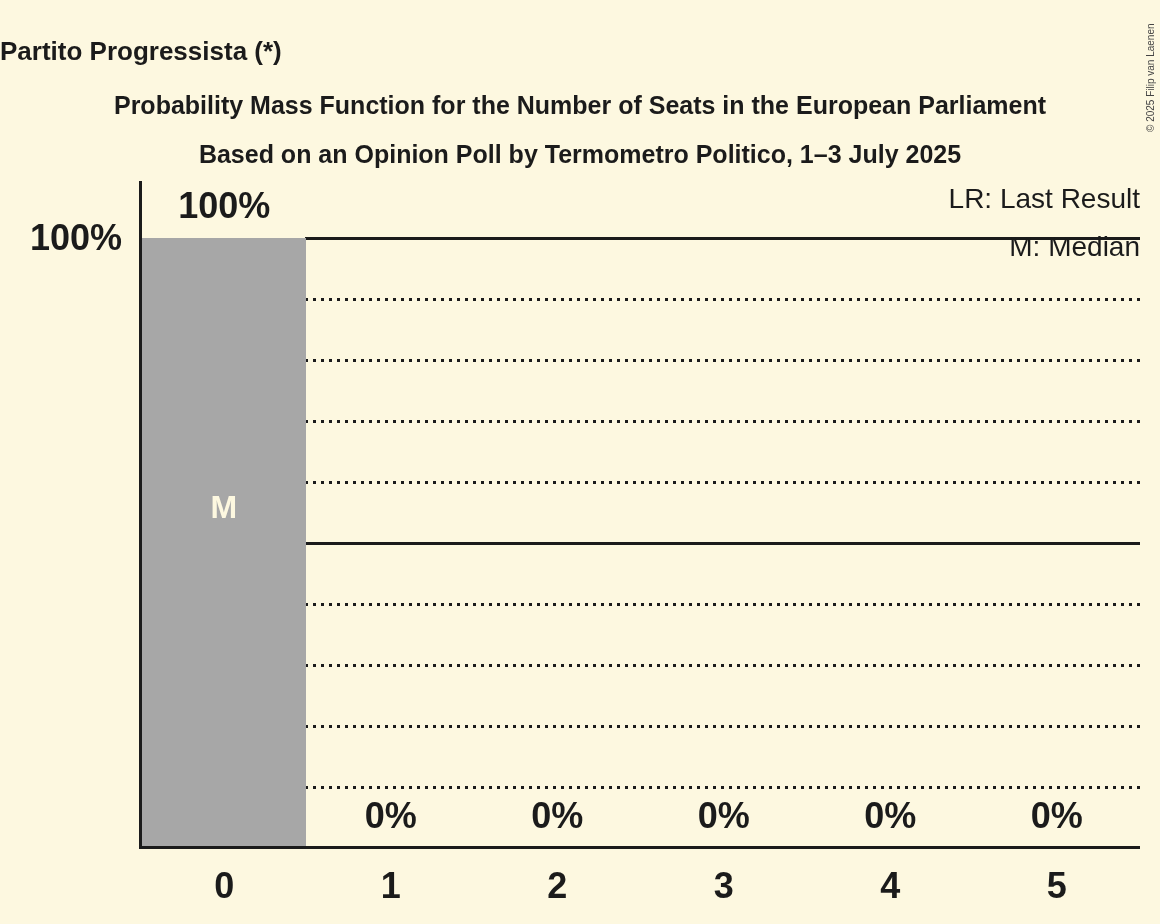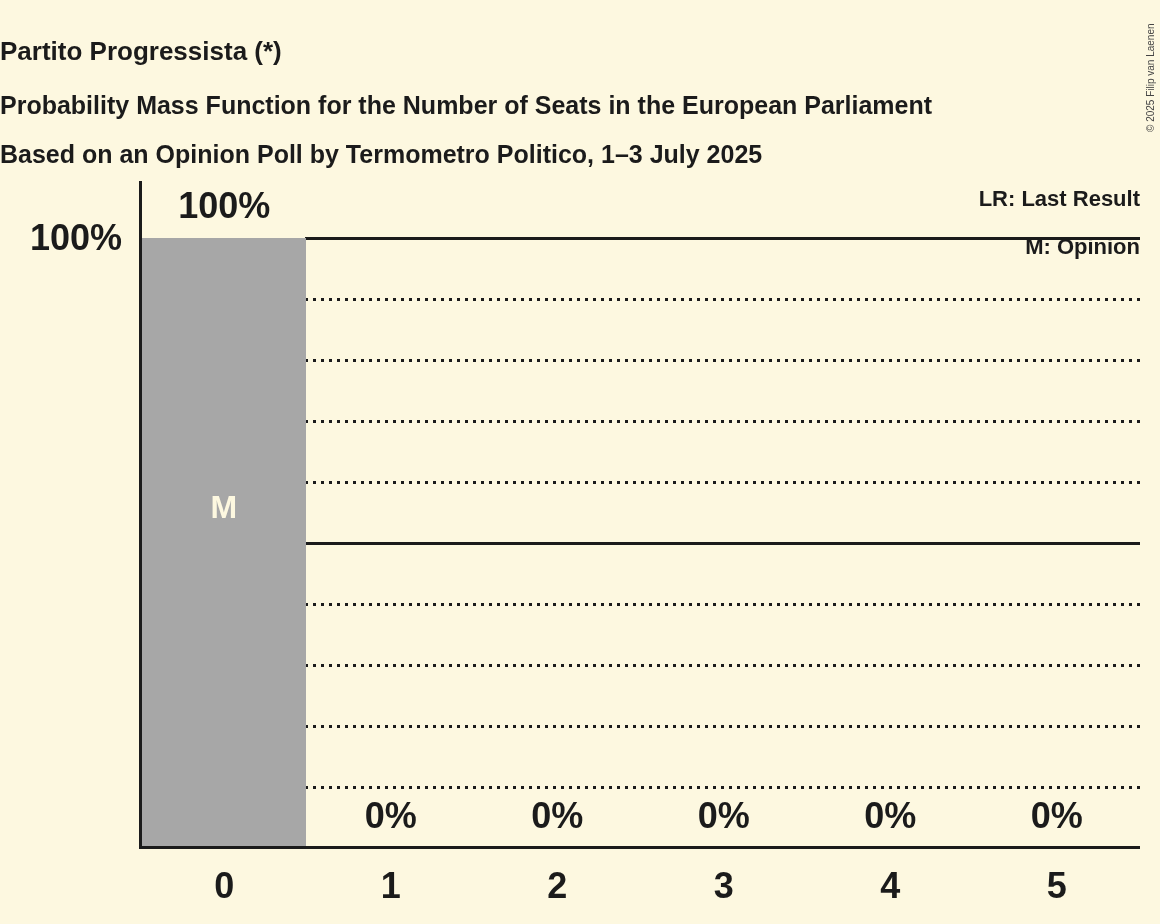--- a/index.html
+++ b/index.html
@@ -23,32 +23,33 @@
     left: 0; right: 0;
     top: 26px;
     text-align: left;
     font-size: 26px;
     font-weight: bold;
     line-height: 50px;
   }
   .subtitle {
     position: absolute;
     left: 0; right: 0;
+    text-align: center;
     font-size: 25px;
     font-weight: bold;
     line-height: 30px;
   }
   .subtitle.s1 { top: 90px; }
   .subtitle.s2 { top: 139px; }
   .legend-item {
     position: absolute;
     right: 20px;
     text-align: right;
-    font-size: 22px;
-    font-weight: bold;
+    font-size: 28px;
+    font-weight: normal;
     line-height: 32px;
     z-index: 6;
   }
   .legend-item.lr { top: 183px; }
   .legend-item.m  { top: 231px; }
   .copyright {
     position: absolute;
     left: 1145px;
     top: 132px;
     transform: rotate(-90deg);
@@ -146,21 +147,21 @@
 </head>
 <body>
 
 <div class="chart">
 
   <div class="title">Partito Progressista (*)</div>
   <div class="subtitle s1">Probability Mass Function for the Number of Seats in the European Parliament</div>
   <div class="subtitle s2">Based on an Opinion Poll by Termometro Politico, 1–3 July 2025</div>
 
   <div class="legend-item lr">LR: Last Result</div>
-  <div class="legend-item m">M: Opinion</div>
+  <div class="legend-item m">M: Median</div>
 
   <div class="copyright">© 2025 Filip van Laenen</div>
 
   <div class="ylabel y100">100%</div>
 
   <div class="gridlines" id="gridlines">
       <div class="grid-solid" style="top: -1.5px;"></div>
       <div class="grid-solid" style="top: 303.5px;"></div>
       <div class="grid-dotted" style="top: 59.5px;"></div>
       <div class="grid-dotted" style="top: 120.5px;"></div>

